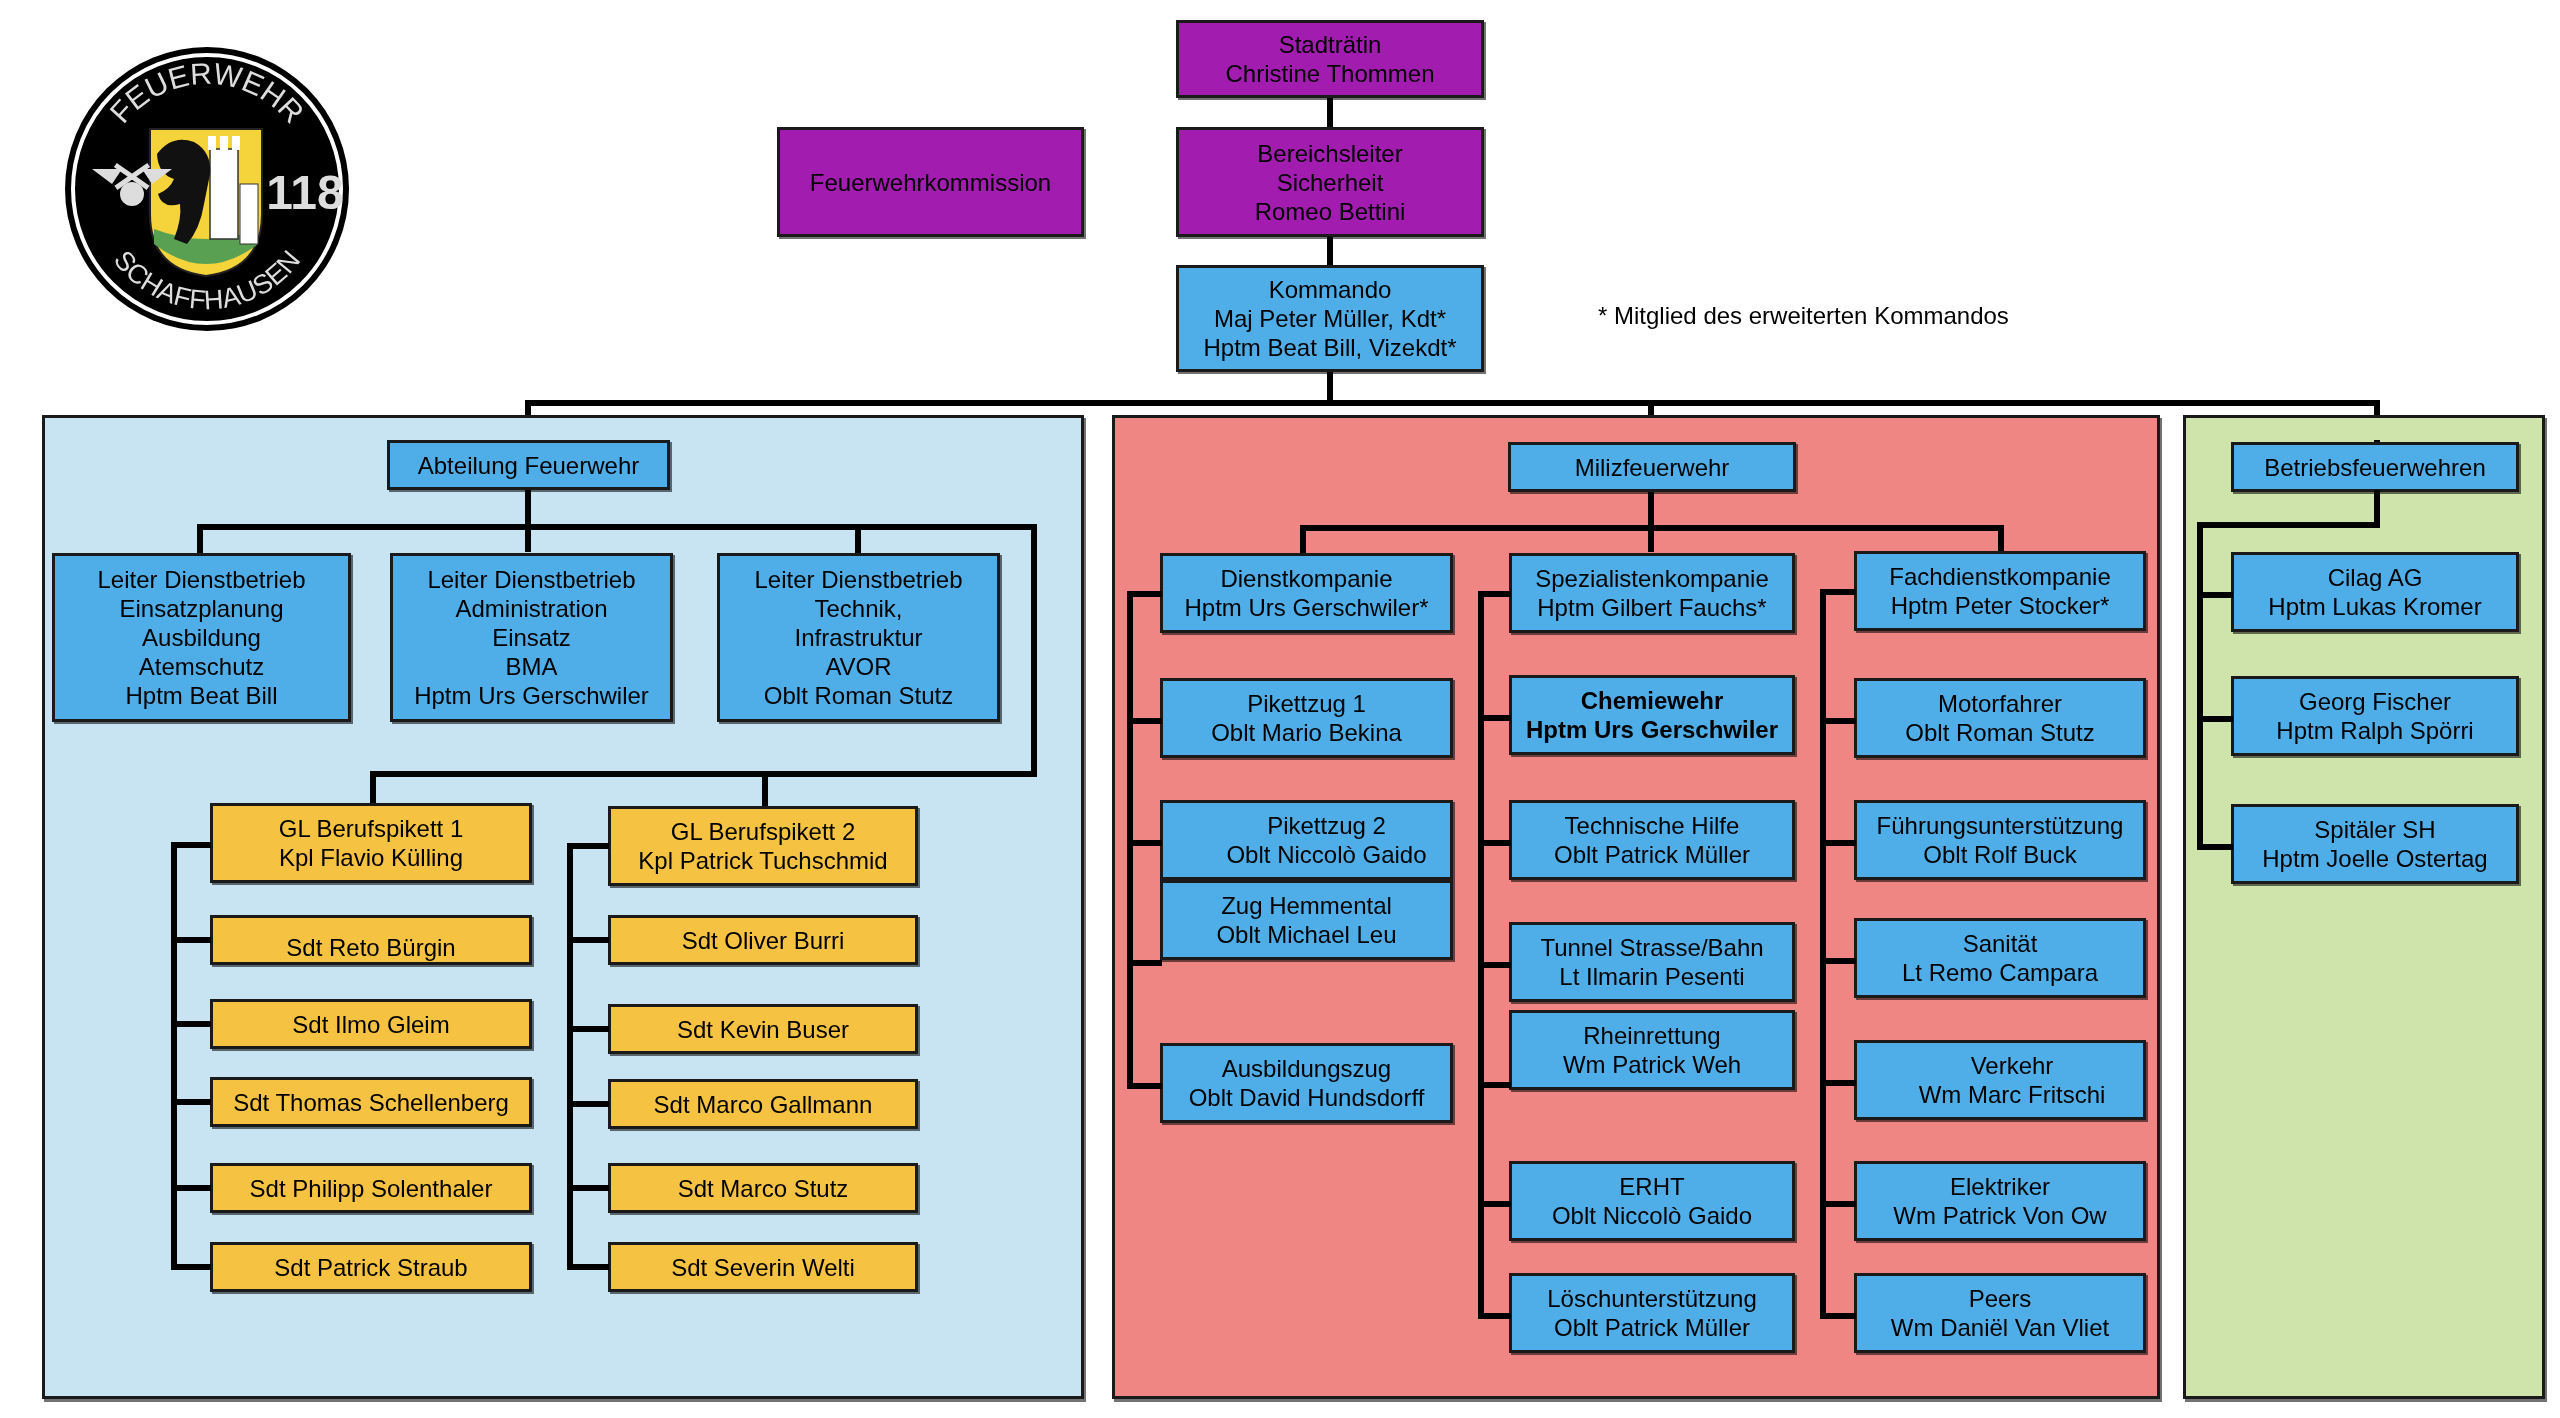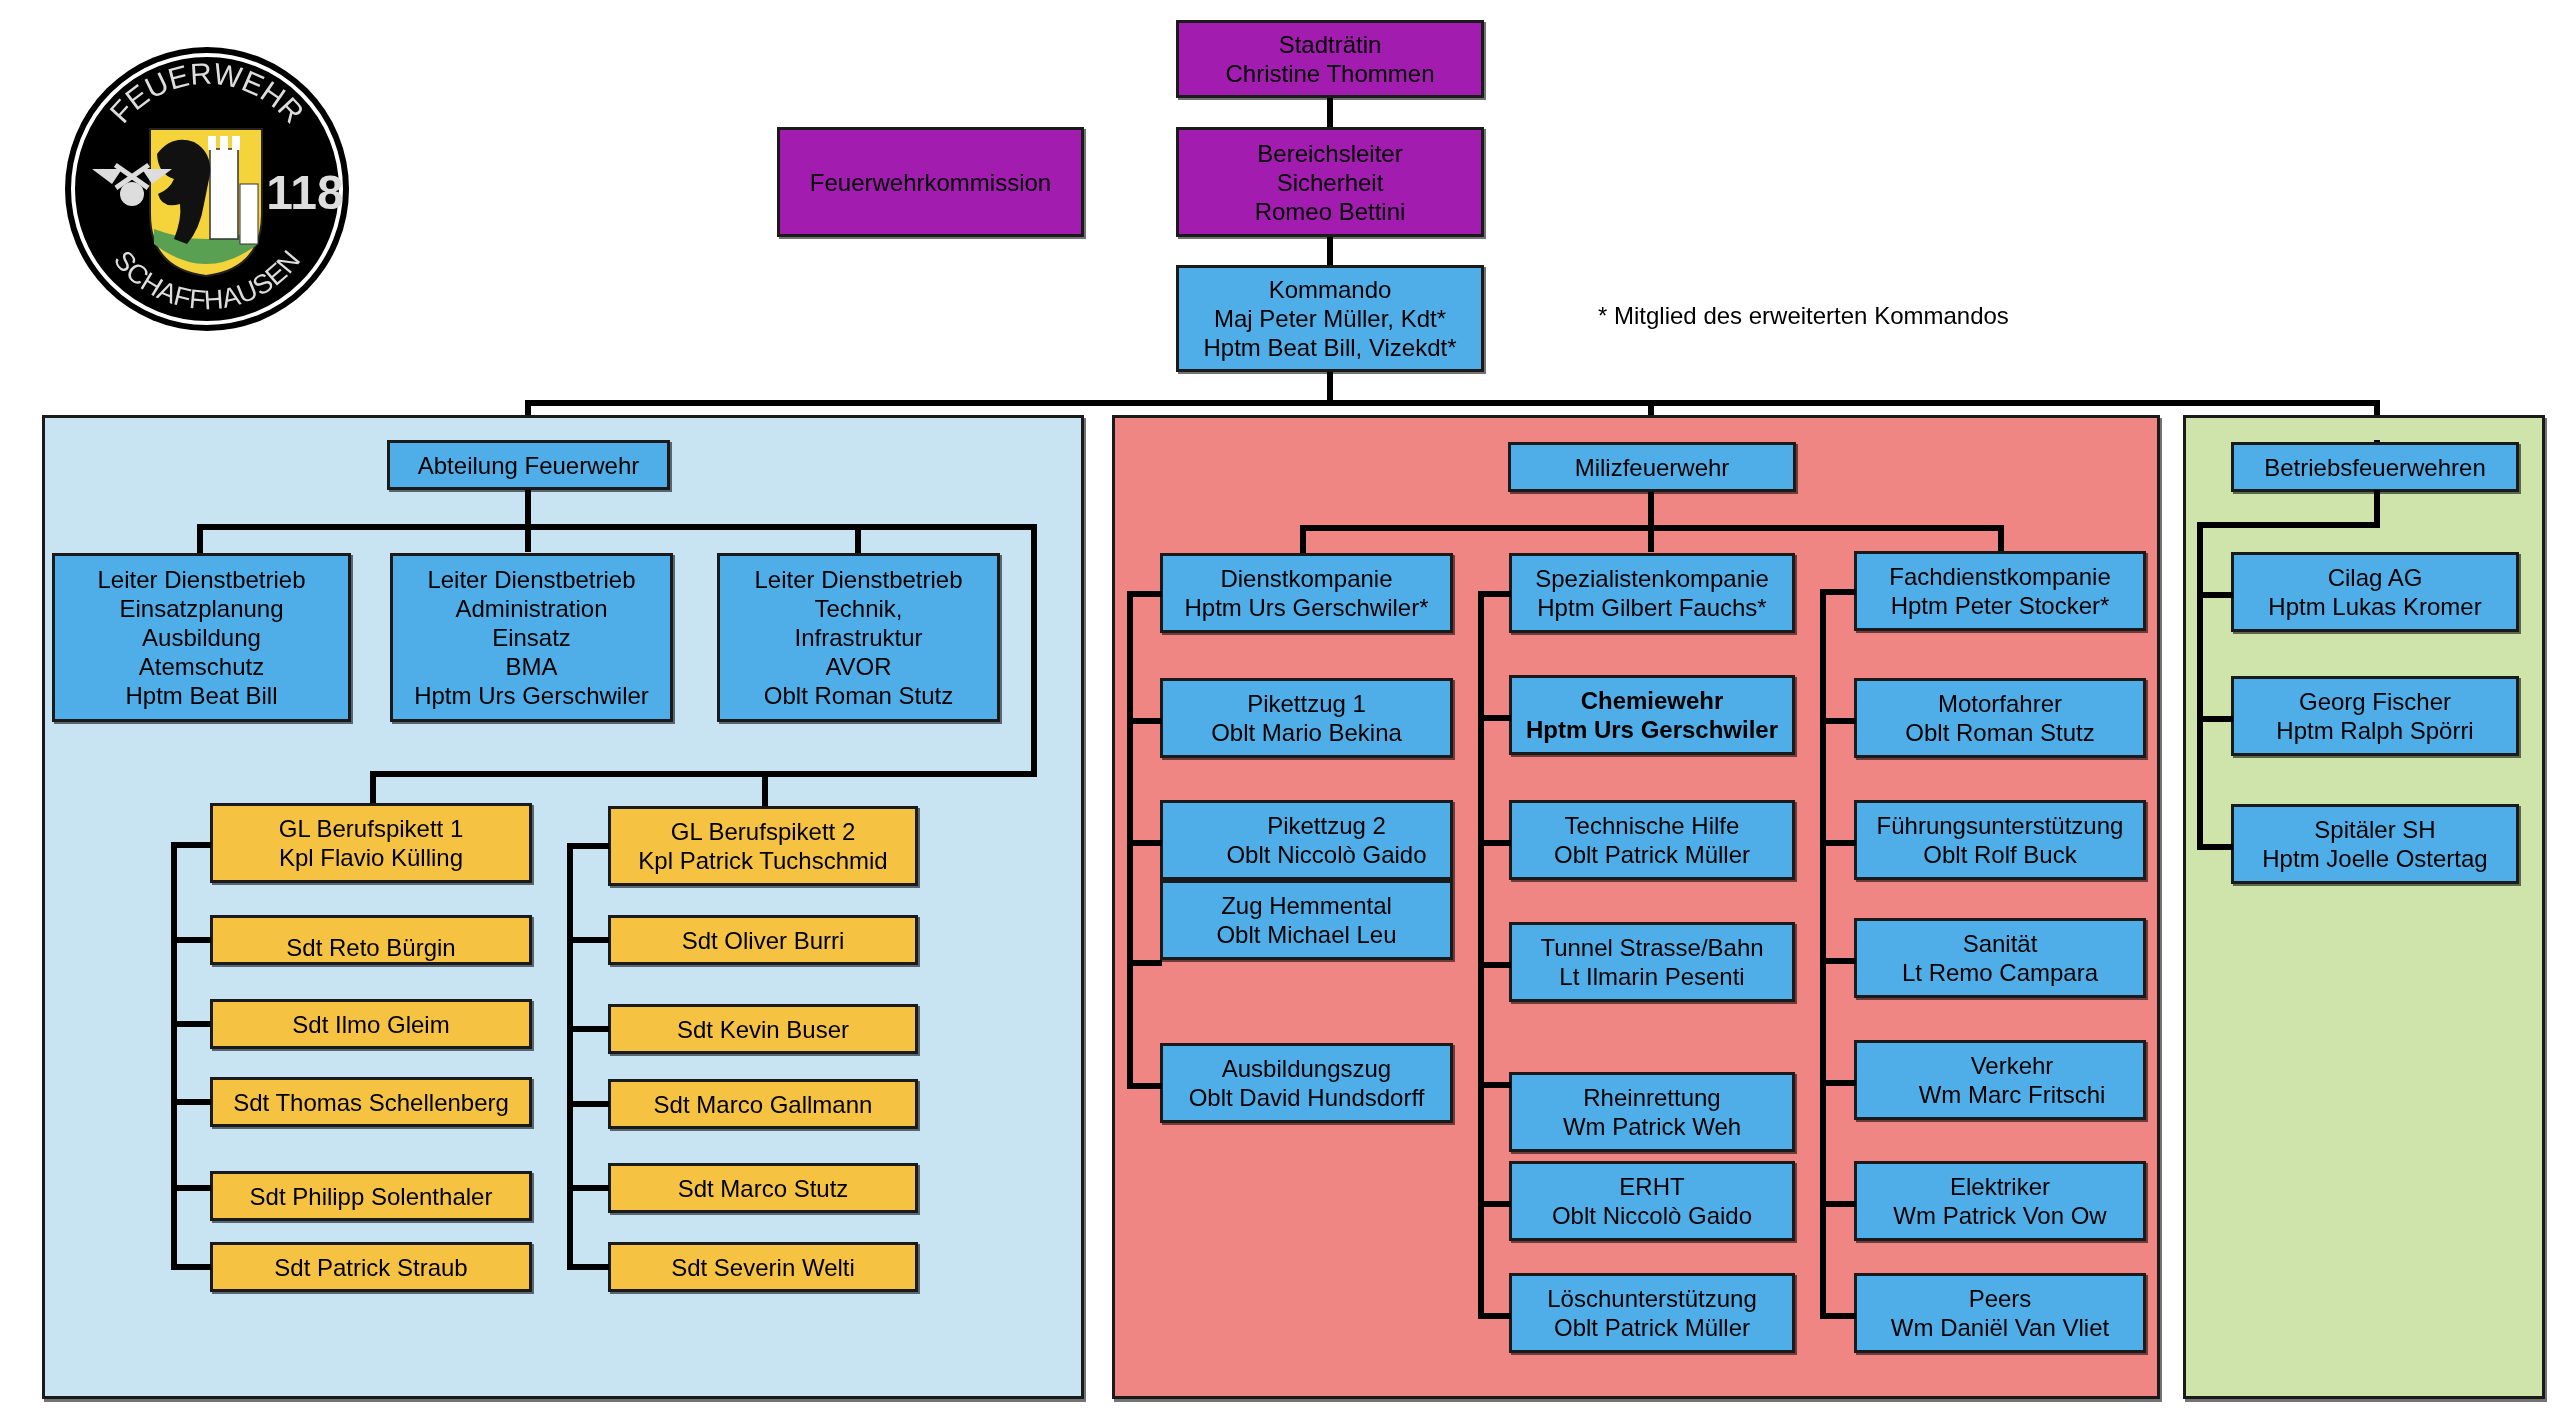--- a/index.html
+++ b/index.html
@@ -169,21 +169,21 @@
   </div>
 <div class="line h" style="left: 171px; top: 937px; width: 40px;"></div>
 <div class="box orange" style="left: 210px; top: 999px; width: 322px; height: 50px;">
     <span class="txt">Sdt Ilmo Gleim</span>
   </div>
 <div class="line h" style="left: 171px; top: 1021px; width: 40px;"></div>
 <div class="box orange" style="left: 210px; top: 1077px; width: 322px; height: 50px;">
     <span class="txt">Sdt Thomas Schellenberg</span>
   </div>
 <div class="line h" style="left: 171px; top: 1099px; width: 40px;"></div>
-<div class="box orange" style="left: 210px; top: 1163px; width: 322px; height: 50px; margin-top: 8px;">
+<div class="box orange" style="left: 210px; top: 1163px; width: 322px; height: 50px;">
     <span class="txt">Sdt Philipp Solenthaler</span>
   </div>
 <div class="line h" style="left: 171px; top: 1185px; width: 40px;"></div>
 <div class="box orange" style="left: 210px; top: 1242px; width: 322px; height: 50px;">
     <span class="txt">Sdt Patrick Straub</span>
   </div>
 <div class="line h" style="left: 171px; top: 1264px; width: 40px;"></div>
 <div class="box orange" style="left: 608px; top: 915px; width: 310px; height: 50px;">
     <span class="txt">Sdt Oliver Burri</span>
   </div>
@@ -244,21 +244,21 @@
 <div class="box blue" style="left: 1509px; top: 800px; width: 286px; height: 80px;">
     <span class="txt">Technische Hilfe
 Oblt Patrick Müller</span>
   </div>
 <div class="line h" style="left: 1478px; top: 840px; width: 33px;"></div>
 <div class="box blue" style="left: 1509px; top: 922px; width: 286px; height: 80px;">
     <span class="txt">Tunnel Strasse/Bahn
 Lt Ilmarin Pesenti</span>
   </div>
 <div class="line h" style="left: 1478px; top: 962px; width: 33px;"></div>
-<div class="box blue" style="left: 1509px; top: 1072px; width: 286px; height: 80px;">
+<div class="box blue" style="left: 1509px; top: 1010px; width: 286px; height: 80px;">
     <span class="txt">Rheinrettung
 Wm Patrick Weh</span>
   </div>
 <div class="line h" style="left: 1478px; top: 1082px; width: 33px;"></div>
 <div class="box blue" style="left: 1509px; top: 1161px; width: 286px; height: 80px;">
     <span class="txt">ERHT
 Oblt Niccolò Gaido</span>
   </div>
 <div class="line h" style="left: 1478px; top: 1201px; width: 33px;"></div>
 <div class="box blue" style="left: 1509px; top: 1273px; width: 286px; height: 80px;">

